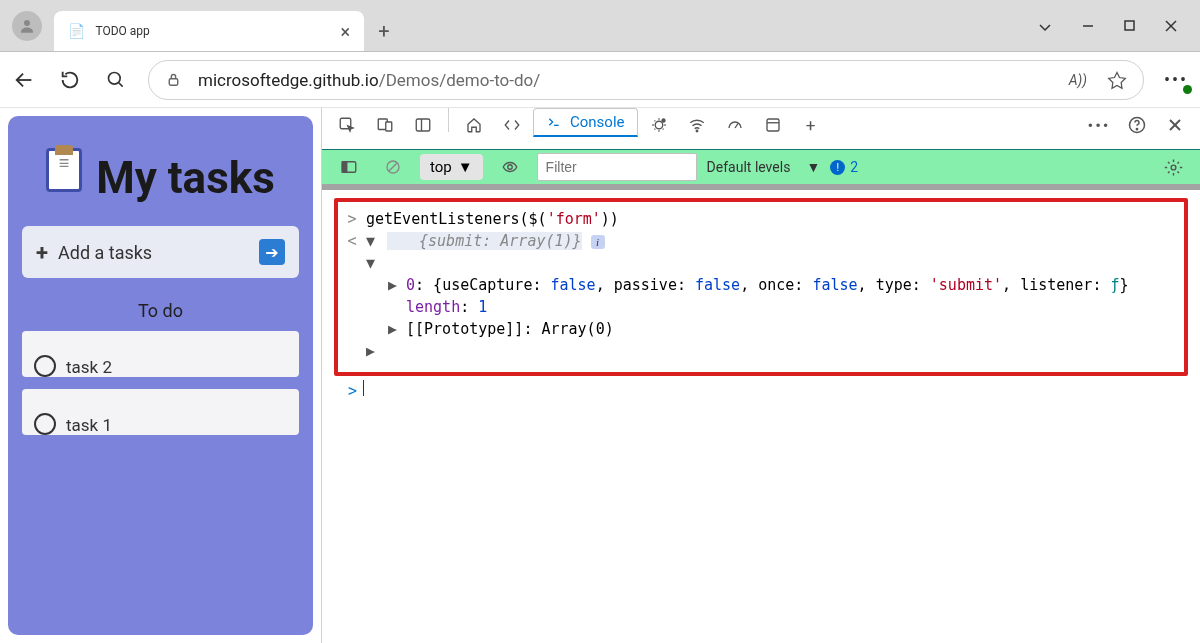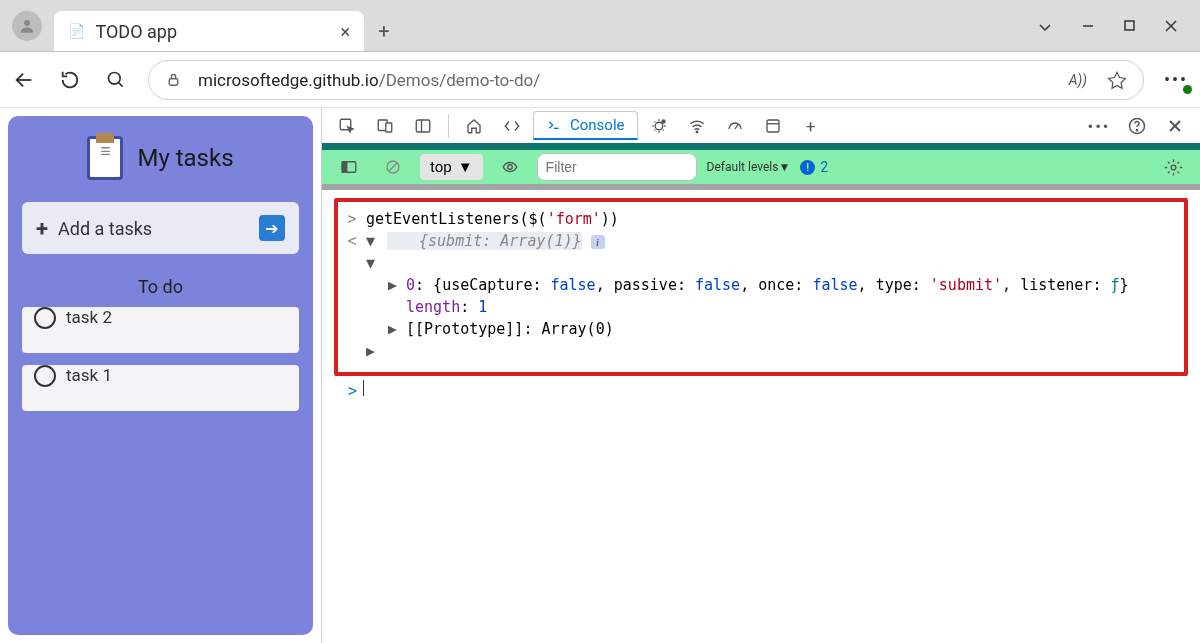--- a/index.html
+++ b/index.html
@@ -31,21 +31,21 @@
   border-radius: 8px 8px 0 0;
   height: 40px;
   display: flex;
   align-items: center;
   padding: 0 14px 0 14px;
   gap: 10px;
   min-width: 310px;
   margin-bottom: 0;
 }
 .tab .favicon { font-size: 14px; }
-.tab .title { font-size: 18px; color: #333; flex:1;}
+.tab .title { font-size: 12px; color: #333; flex:1;}
 .tab .close { font-size: 18px; color: #555; cursor:pointer;}
 .newtab-btn { width:40px; display:flex; align-items:center; justify-content:center; height:40px; font-size:20px; color:#555; cursor:pointer;}
 .window-controls { margin-left:auto; display:flex; gap:28px; padding-right:22px; padding-bottom:16px;}
 .window-controls span { font-size:16px; color:#333; cursor:pointer;}
 
 
 .urlbar-row {
   height: 56px;
   background: #fff;
   display: flex;
@@ -80,21 +80,21 @@
 
 .app-panel {
   width: 305px;
   background: #7c83db;
   border-radius: 10px;
   margin: 8px;
   padding: 20px 14px;
   display:flex; flex-direction:column;
 }
 .app-title-row { display:flex; align-items:center; gap:14px; justify-content:center; margin-bottom:22px;}
-.app-title { font-size: 24px; font-weight: 400; color:#1a1a1a;}
+.app-title { font-size: 44px; font-weight: 700; color:#1a1a1a;margin-top:16px;}
 .clipboard-icon {
   width:36px; height:44px;
   background:#fff;
   border:3px solid #3e4ea8;
   border-radius:4px;
   position:relative;
 }
 .clipboard-icon::before {
   content:'';
   position:absolute;
@@ -124,43 +124,43 @@
   width:26px; height:26px; background:#2b7cd3;
   border-radius:4px; color:#fff;
   display:flex; align-items:center; justify-content:center;
   font-size:16px;
 }
 .section-label { text-align:center; font-size:18px; color:#222; margin:22px 0 10px;}
 .task {
   background:#f4f4f7;
   border-radius:4px;
   height:46px;
-  display:flex; align-items:flex-start;
+  display:flex; align-items:flex-end;
   padding:0 12px;
   gap:10px;
   margin-bottom:12px;
 }
 .task .circle {
   width:22px; height:22px; border:2.5px solid #333; border-radius:50%;
 }
 .task .name { font-size:17px; color:#333;}
 
 
 .devtools {
   flex:1;
   border-left:1px solid #d0d0d0;
   display:flex; flex-direction:column;
   min-width:0;
 }
 .dt-tabbar {
   height:42px;
-  display:flex; align-items:center;
+  display:flex; align-items:flex-start;
   padding:0 8px;
   gap:4px;
-  border-bottom:7px solid #0f766e;
+  border-bottom:1px solid #0f766e;
 }
 .dt-iconbtn {
   width:34px; height:34px;
   display:flex; align-items:center; justify-content:center;
   color:#555; font-size:17px; cursor:pointer;
 }
 .dt-sep { width:1px; height:24px; background:#d0d0d0; margin:0 4px;}
 .dt-tab-console {
   padding:4px 12px;
   border:1px solid #c8c8c8;
@@ -188,23 +188,23 @@
   display:flex; align-items:center; gap:6px;
   font-size:15px;
   cursor:pointer;
 }
 .filter-input {
   border:1px solid #c0c0c0;
   height:28px;
   padding:0 8px;
   font-size:14px;
   width:160px;
-  border-radius:8px;
-}
-.levels { font-size:12px; color:#333; display:flex; align-items:flex-end; gap:0; cursor:pointer;}
+  border-radius:2px;
+}
+.levels { font-size:14px; color:#333; display:flex; align-items:flex-end; gap:16px; cursor:pointer;}
 .issue-pill { display:flex; align-items:center; gap:5px; color:#0066cc; font-size:14px;}
 .issue-dot { width:15px; height:15px; background:#0066cc; border-radius:50%; color:#fff; font-size:10px; display:flex;align-items:center;justify-content:center;}
 .gear-right { margin-left:auto; }
 
 .console-body {
   flex:1;
   padding:8px 12px;
   overflow:auto;
   position:relative;
 }

